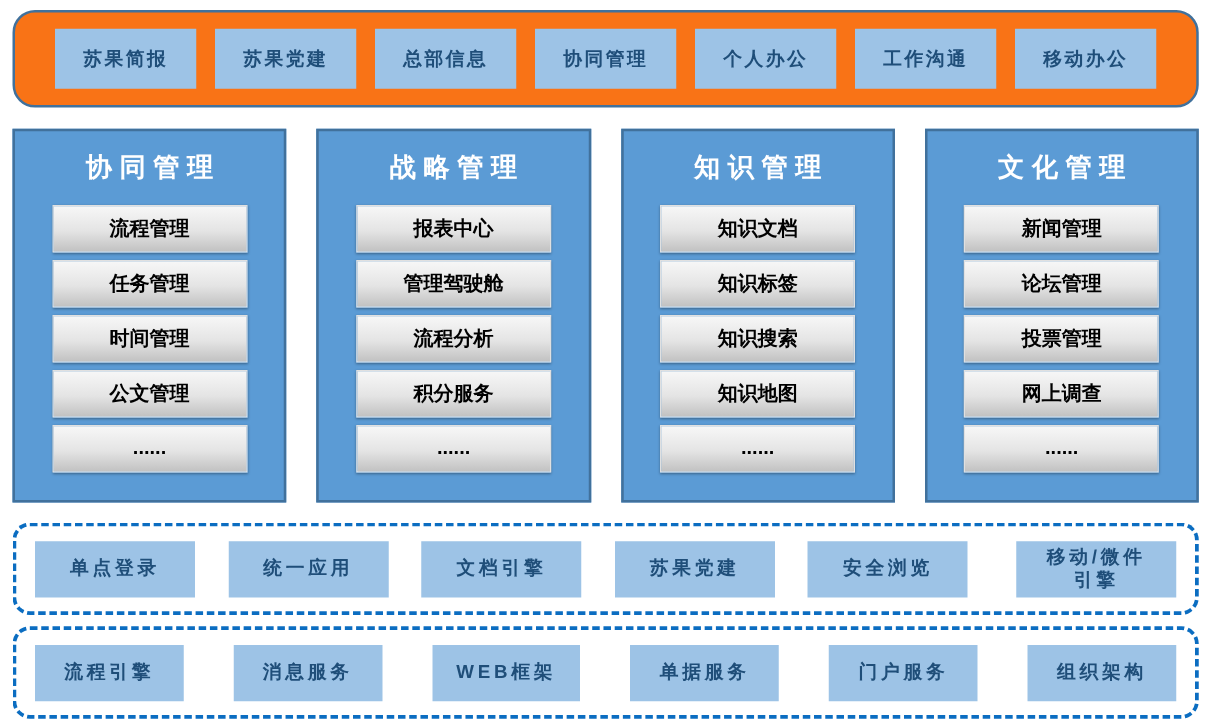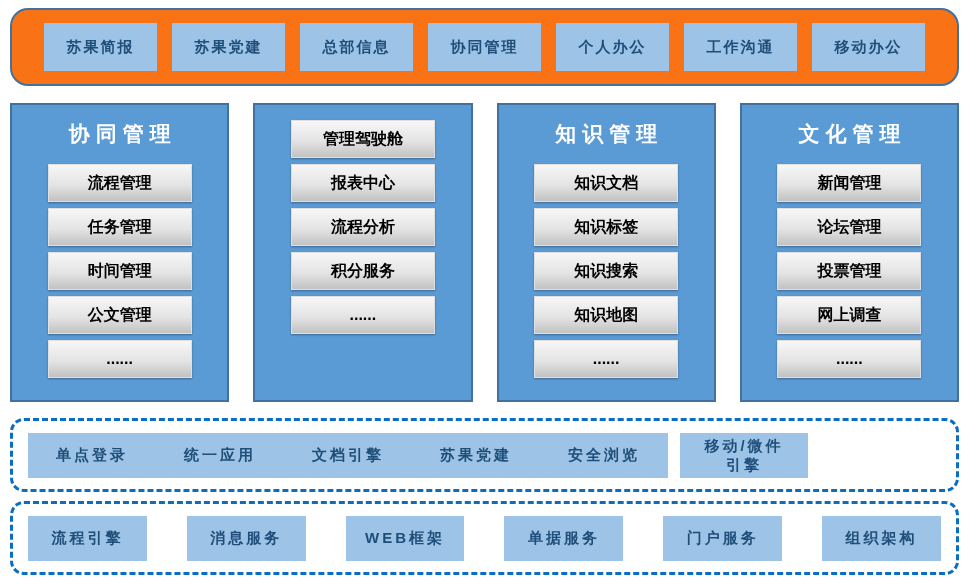--- a/index.html
+++ b/index.html
@@ -59,21 +59,21 @@
   .col-title {
     color: #ffffff;
     font-size: 21px;
     font-weight: bold;
     letter-spacing: 6px;
     padding-left: 6px; 
     margin-bottom: 16px;
     white-space: nowrap;
   }
   .gray-btn {
-    width: 144px;
+    width: 156px;
     height: 38px;
     margin-bottom: 6px;
     background: linear-gradient(180deg, #f7f7f7 0%, #e4e4e4 55%, #c2c2c2 100%);
     border: 1px solid #e0e0e0;
     box-shadow: 0 1px 2px rgba(0,0,0,0.35);
     color: #000000;
     font-size: 16px;
     font-weight: bold;
     display: flex;
     align-items: center;
@@ -84,20 +84,21 @@
 
   
   .dashed-row {
     margin: 16px 10px 0 10px;
     height: 74px;
     border: 3px dashed #0B6DC1;
     border-radius: 14px;
     background: #ffffff;
     display: flex;
     align-items: center;
+    justify-content: space-between;
     padding: 0 15px;
   }
   .dashed-row.second { margin-top: 9px; gap: 40px; }
   .svc-btn {
     width: 128px;
     height: 45px;
     background: #9DC3E6;
     color: #1F4E79;
     font-size: 15px;
     font-weight: bold;
@@ -134,22 +135,23 @@
     <div class="column">
       <div class="col-title">协同管理</div>
       <div class="gray-btn">流程管理</div>
       <div class="gray-btn">任务管理</div>
       <div class="gray-btn">时间管理</div>
       <div class="gray-btn">公文管理</div>
       <div class="gray-btn">......</div>
     </div>
 
     <div class="column">
+      <div class="col-title">战略管理</div>
+      <div class="gray-btn">报表中心</div>
       <div class="gray-btn">管理驾驶舱</div>
-      <div class="gray-btn">报表中心</div>
       <div class="gray-btn">流程分析</div>
       <div class="gray-btn">积分服务</div>
       <div class="gray-btn">......</div>
     </div>
 
     <div class="column">
       <div class="col-title">知识管理</div>
       <div class="gray-btn">知识文档</div>
       <div class="gray-btn">知识标签</div>
       <div class="gray-btn">知识搜索</div>

